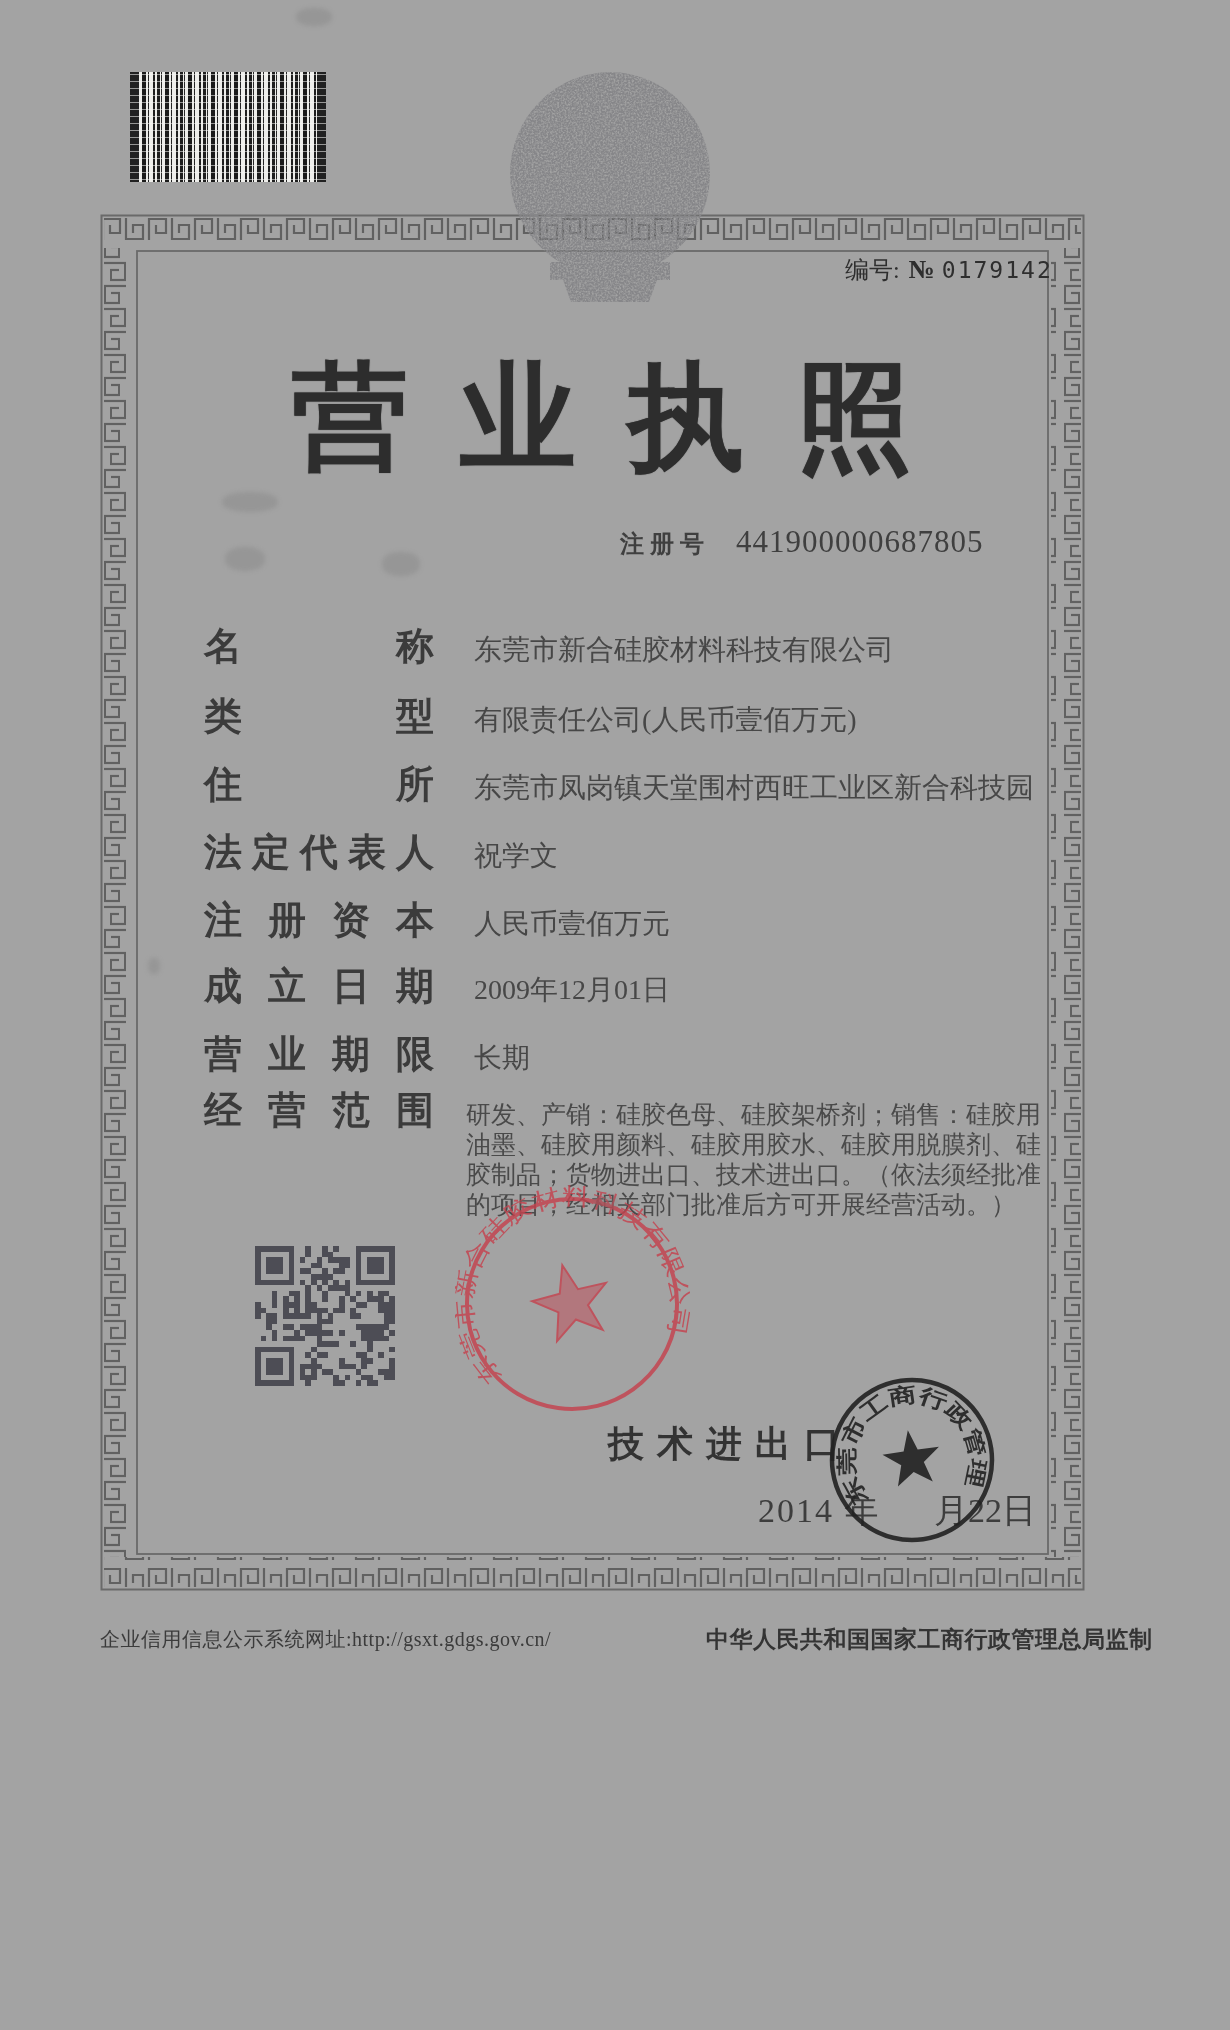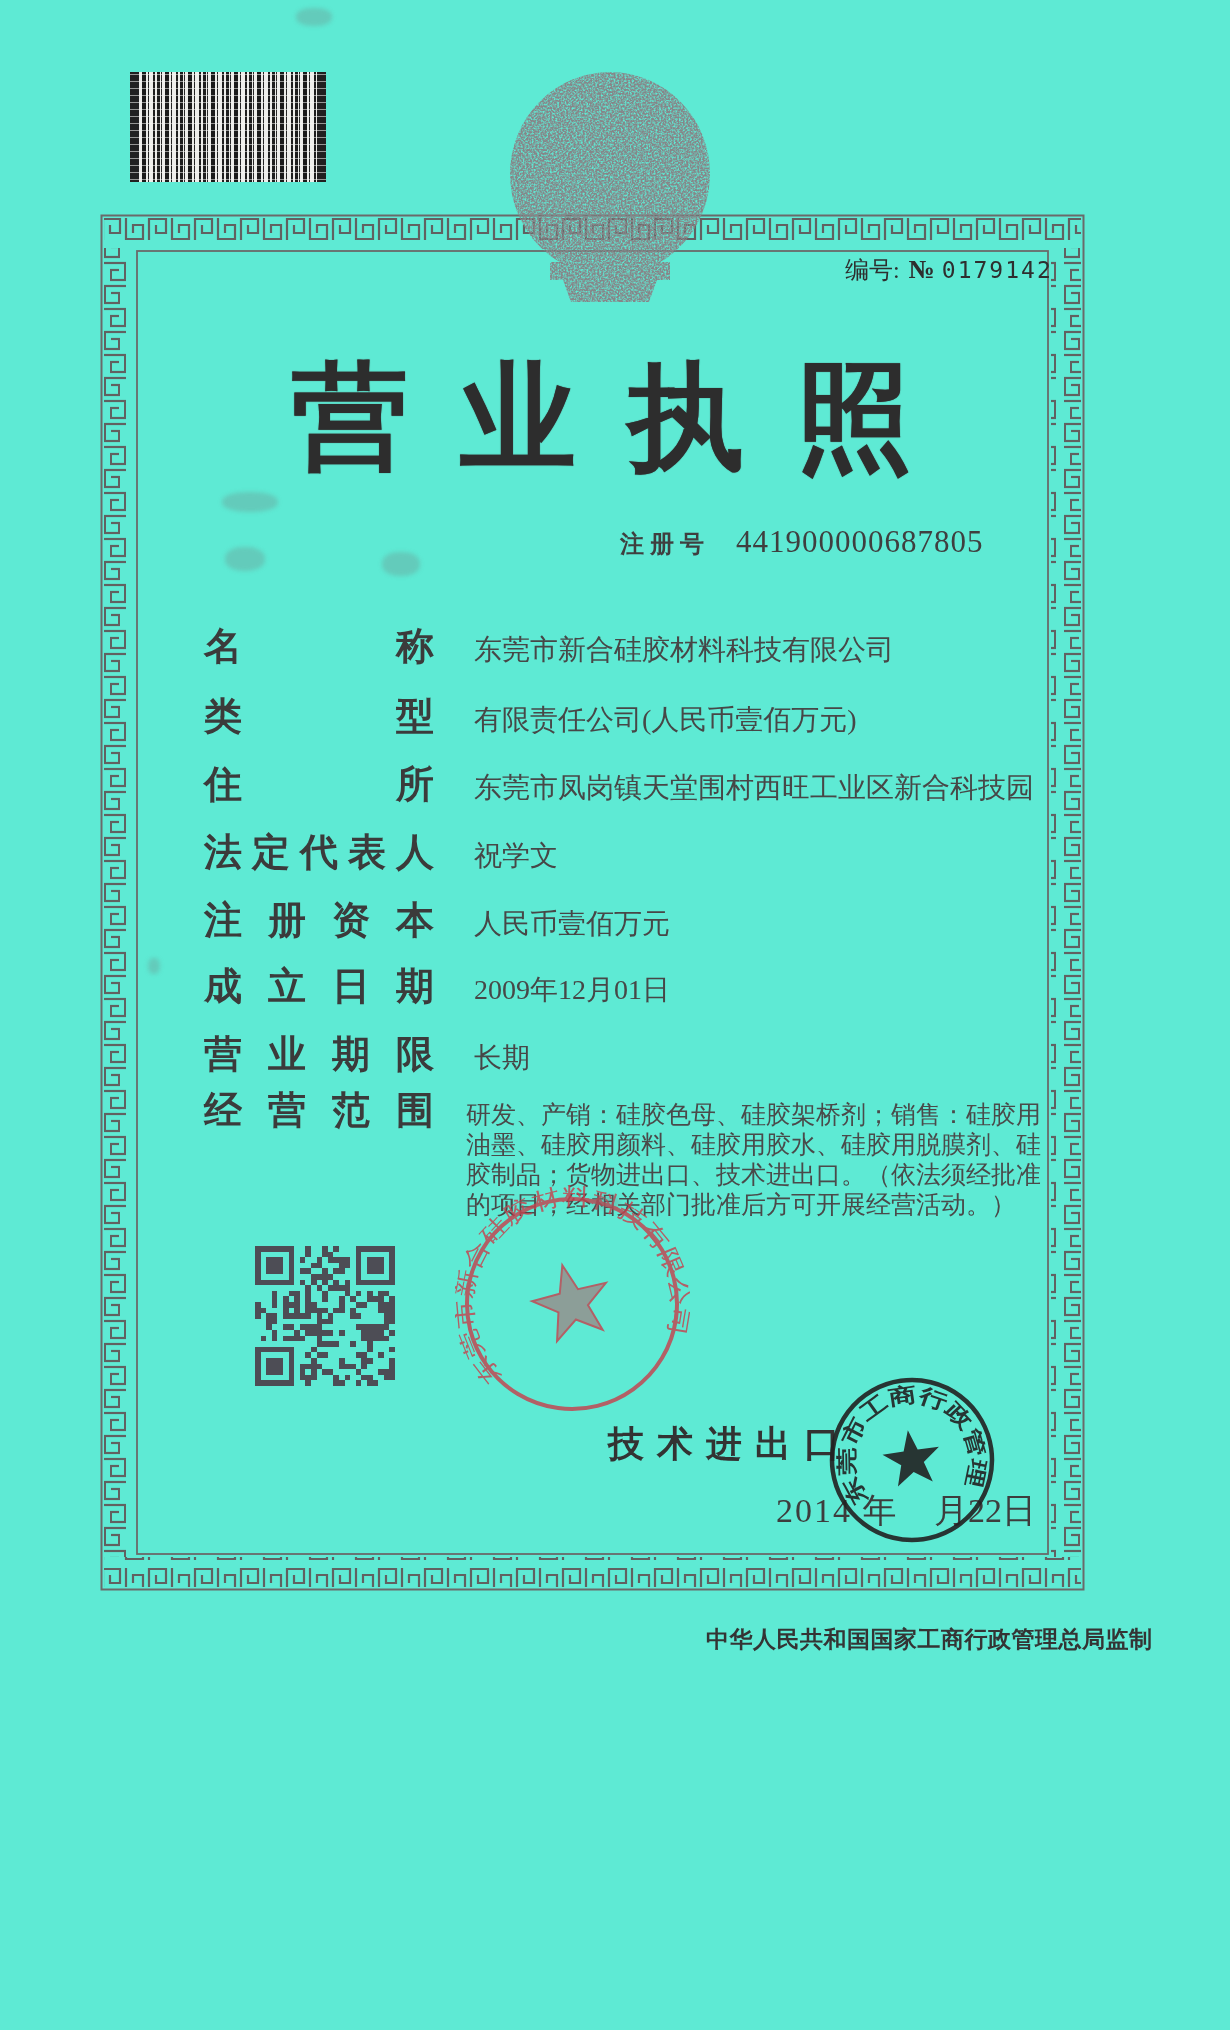--- a/index.html
+++ b/index.html
@@ -1,16 +1,16 @@
 <!DOCTYPE html>
 <html><head>
 <meta charset="utf-8">
 <style>
   html,body{margin:0;padding:0;background:#ffffff;}
-  .stage{position:relative;width:1230px;height:2030px;background:#5eead4;overflow:hidden;
+  .stage{position:relative;width:1230px;height:2030px;background:#a3a3a3;overflow:hidden;
          font-family:"Liberation Serif",serif;color:#3a3a3a;}
 
   
   .barcode{position:absolute;left:130px;top:72px;width:196px;height:110px;
     background:
       repeating-linear-gradient(180deg, rgba(252,252,250,0) 0 2px, rgba(252,252,250,.55) 2px 3px, rgba(252,252,250,0) 3px 7px),
       linear-gradient(90deg,#1c1c1c 0 9px,rgba(0,0,0,0) 9px calc(100% - 9px),#1c1c1c calc(100% - 9px)),
       repeating-linear-gradient(90deg,#191919 0 2px,#f3f3f0 2px 4px,#191919 4px 7px,#f3f3f0 7px 8px,#242424 8px 9px,#f3f3f0 9px 12px,#151515 12px 16px,#f2f2ef 16px 18px,#202020 18px 19px,#f4f4f1 19px 23px);
     filter:blur(.4px) contrast(.95);}
 
@@ -46,21 +46,21 @@
   .qr{position:absolute;left:255px;top:1246px;}
 
   
   .company-seal{position:absolute;left:455px;top:1183px;opacity:.82;}
   .registry-seal{position:absolute;left:808px;top:1356px;opacity:.9;}
 
   
   .regauth{position:absolute;left:608px;top:1420px;font-size:36px;font-weight:600;
     letter-spacing:13px;color:#333;white-space:nowrap;}
   .issue-date{position:absolute;left:0;top:1488px;width:1230px;height:44px;font-size:34px;color:#3d3d3d;}
-  .issue-date .y{position:absolute;left:776px;letter-spacing:2px;}
+  .issue-date .y{position:absolute;left:758px;letter-spacing:2px;}
   .issue-date .m{position:absolute;left:934px;}
   .issue-date .d{position:absolute;left:968px;}
   .footer-left{position:absolute;left:100px;top:1626px;font-size:20px;color:#3b3b3b;letter-spacing:.5px;}
   .footer-right{position:absolute;left:706px;top:1624px;font-size:23px;font-weight:600;color:#343434;letter-spacing:.5px;}
 
   
   .smudge{position:absolute;background:rgba(115,115,115,.26);border-radius:45%;filter:blur(2px);}
 </style>
 </head>
 <body>
@@ -512,20 +512,21 @@
     </defs>
     <g transform="rotate(-8 104 104)">
       <circle cx="104" cy="104" r="80" fill="none" stroke="#222222" stroke-width="4.5"></circle>
       <polygon points="104,74 111.1,94.3 132.5,94.7 115.4,107.7 121.6,128.3 104,116 86.4,128.3 92.6,107.7 75.5,94.7 96.9,94.3" fill="#222222"></polygon>
       <text font-size="21" font-weight="bold" fill="#222222" font-family="Liberation Serif, serif">
         <textPath href="#stampArc" startOffset="0" textLength="278" lengthAdjust="spacingAndGlyphs">东莞市工商行政管理局</textPath>
       </text>
     </g>
   </svg>
 
+  <div class="footer-left">企业信用信息公示系统网址:http://gsxt.gdgs.gov.cn/</div>
   <div class="footer-right">中华人民共和国国家工商行政管理总局监制</div>
 
   <div class="smudge" style="left:296px;top:8px;width:36px;height:18px;"></div>
   <div class="smudge" style="left:222px;top:492px;width:56px;height:20px;"></div>
   <div class="smudge" style="left:225px;top:547px;width:40px;height:24px;"></div>
   <div class="smudge" style="left:382px;top:552px;width:38px;height:24px;"></div>
   <div class="smudge" style="left:148px;top:958px;width:12px;height:16px;"></div>
   <div class="smudge" style="left:592px;top:1196px;width:28px;height:13px;"></div>
 
 </div>

